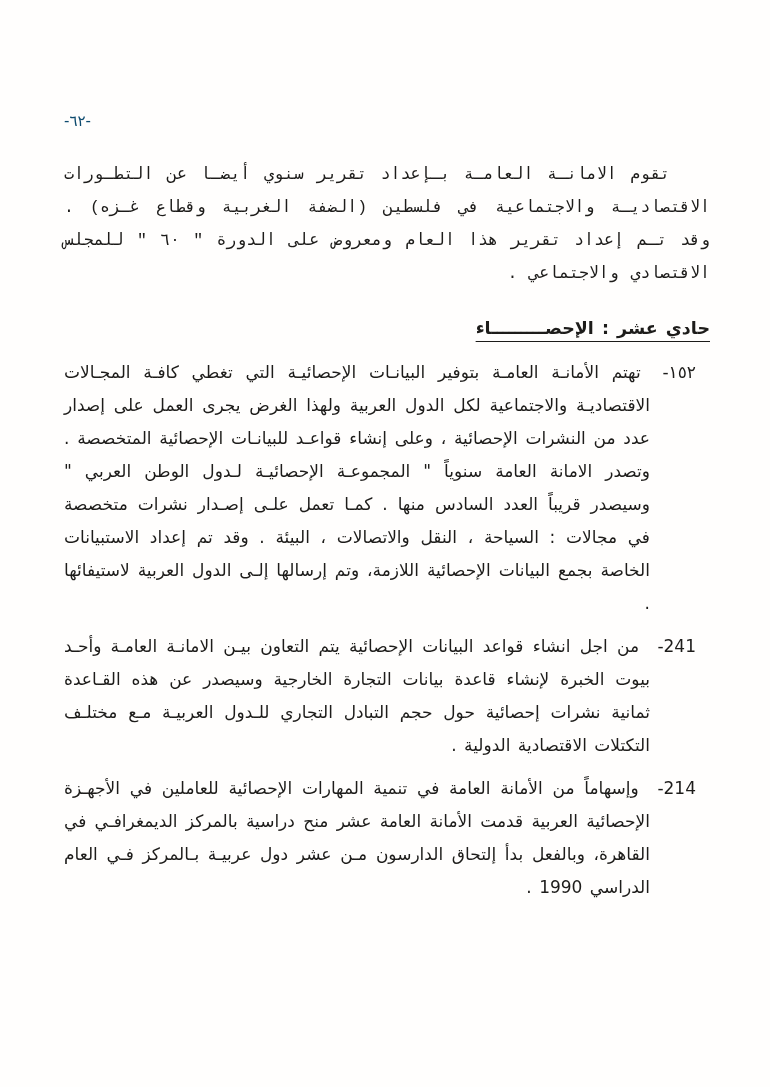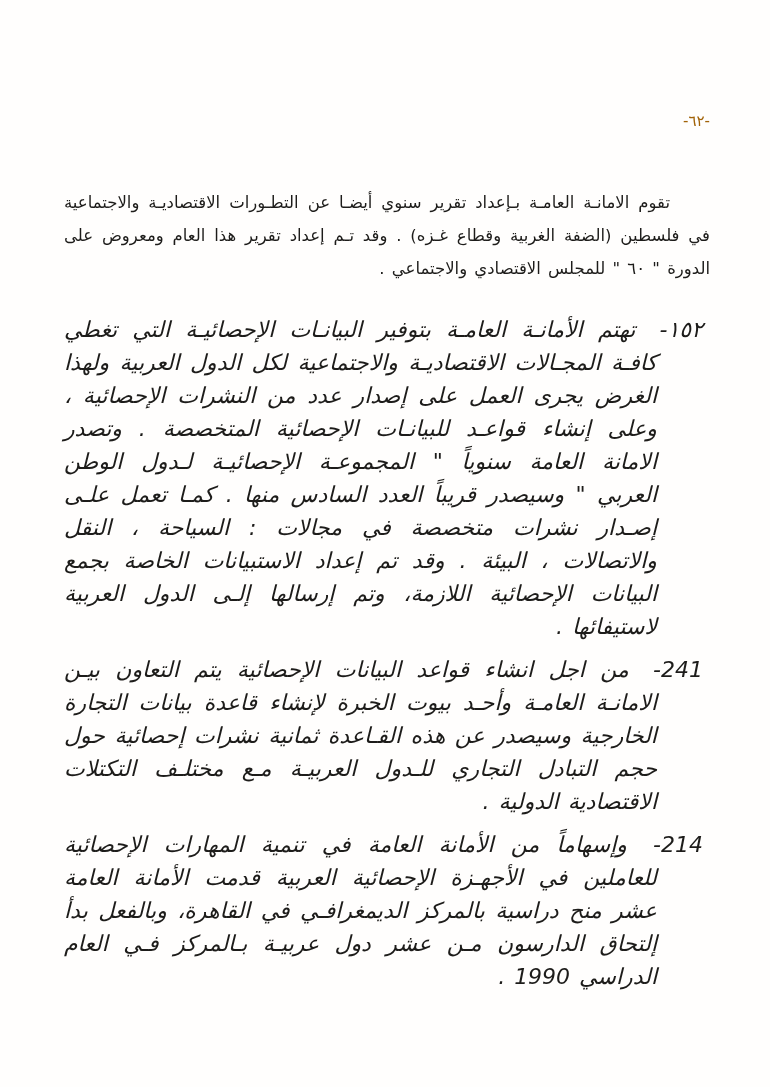--- a/index.html
+++ b/index.html
@@ -14,66 +14,67 @@
     margin: 0 auto;
     background: #fffefd;
     box-sizing: border-box;
     padding: 112px 60px 0 64px;
     direction: rtl;
     font-family: "DejaVu Sans", sans-serif;
     color: #1d1c1a;
     overflow: hidden;
   }
   .page-number {
-    text-align: right;
+    text-align: left;
     font-size: 15px;
     letter-spacing: 2px;
-    margin-bottom: 56px;
-    color: #a16207;
+    margin-bottom: 28px;
+    color: #0c4a6e;
   }
   .intro {
     font-size: 16.5px;
     line-height: 33px;
     text-align: justify;
     text-indent: 40px;
     word-spacing: 2px;
     margin: 0 0 28px 0;
+    font-family: Liberation Mono, monospace;
   }
   .heading {
     font-size: 17.5px;
     font-weight: bold;
     margin: 0 0 18px 0;
     text-decoration: underline;
     text-underline-offset: 7px;
     word-spacing: 2px;
   }
   .para {
-    font-size: 22px;
+    font-size: 17px;
     line-height: 33px;
     text-align: justify;
     word-spacing: 2px;
     padding-right: 46px;
     text-indent: -46px;
-    margin: 0 7px 10px 0;
-    font-style: italic;
+    margin: 0 14px 10px 0;
   }
   .para .num {
     margin-left: 9px;
     white-space: nowrap;
   }
 </style>
 </head>
 <body>
 
 <div class="page">
 
   <div class="page-number">-٦٢-</div>
 
   <p class="intro">تقوم الامانـة العامـة بـإعداد تقرير سنوي أيضـا عن التطـورات الاقتصاديـة والاجتماعية في فلسطين (الضفة الغربية وقطاع غـزه) . وقد تـم إعداد تقرير هذا العام ومعروض على الدورة " ٦٠ " للمجلس الاقتصادي والاجتماعي .</p>
 
+  <h2 class="heading">حادي عشر : الإحصـــــــــاء</h2>
 
   <div class="para">
     <span class="num">١٥٢-</span>
     <span class="ptext">تهتم الأمانـة العامـة بتوفير البيانـات الإحصائيـة التي تغطي كافـة المجـالات الاقتصاديـة والاجتماعية لكل الدول العربية ولهذا الغرض يجرى العمل على إصدار عدد من النشرات الإحصائية ، وعلى إنشاء قواعـد للبيانـات الإحصائية المتخصصة . وتصدر الامانة العامة سنوياً " المجموعـة الإحصائيـة لـدول الوطن العربي " وسيصدر قريباً العدد السادس منها . كمـا تعمل علـى إصـدار نشرات متخصصة في مجالات : السياحة ، النقل والاتصالات ، البيئة . وقد تم إعداد الاستبيانات الخاصة بجمع البيانات الإحصائية اللازمة، وتم إرسالها إلـى الدول العربية لاستيفائها .</span>
   </div>
 
   <div class="para">
     <span class="num">241-</span>
     <span class="ptext">من اجل انشاء قواعد البيانات الإحصائية يتم التعاون بيـن الامانـة العامـة وأحـد بيوت الخبرة لإنشاء قاعدة بيانات التجارة الخارجية وسيصدر عن هذه القـاعدة ثمانية نشرات إحصائية حول حجم التبادل التجاري للـدول العربيـة مـع مختلـف التكتلات الاقتصادية الدولية .</span>
   </div>

